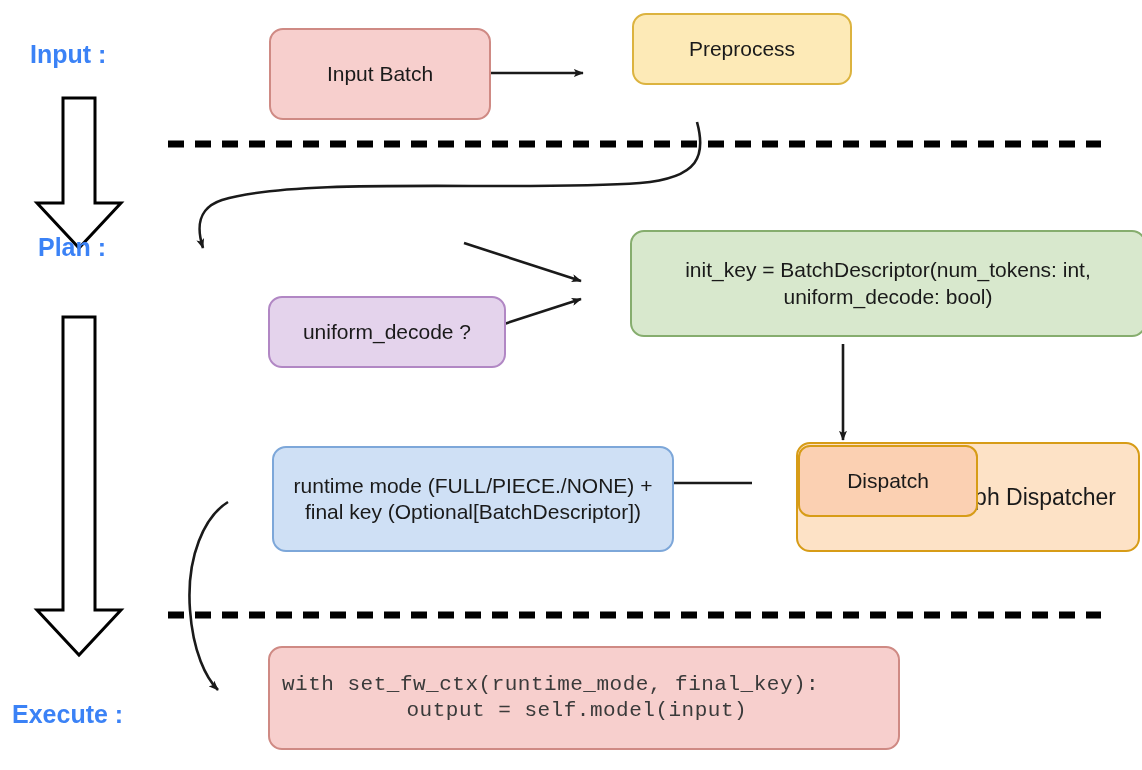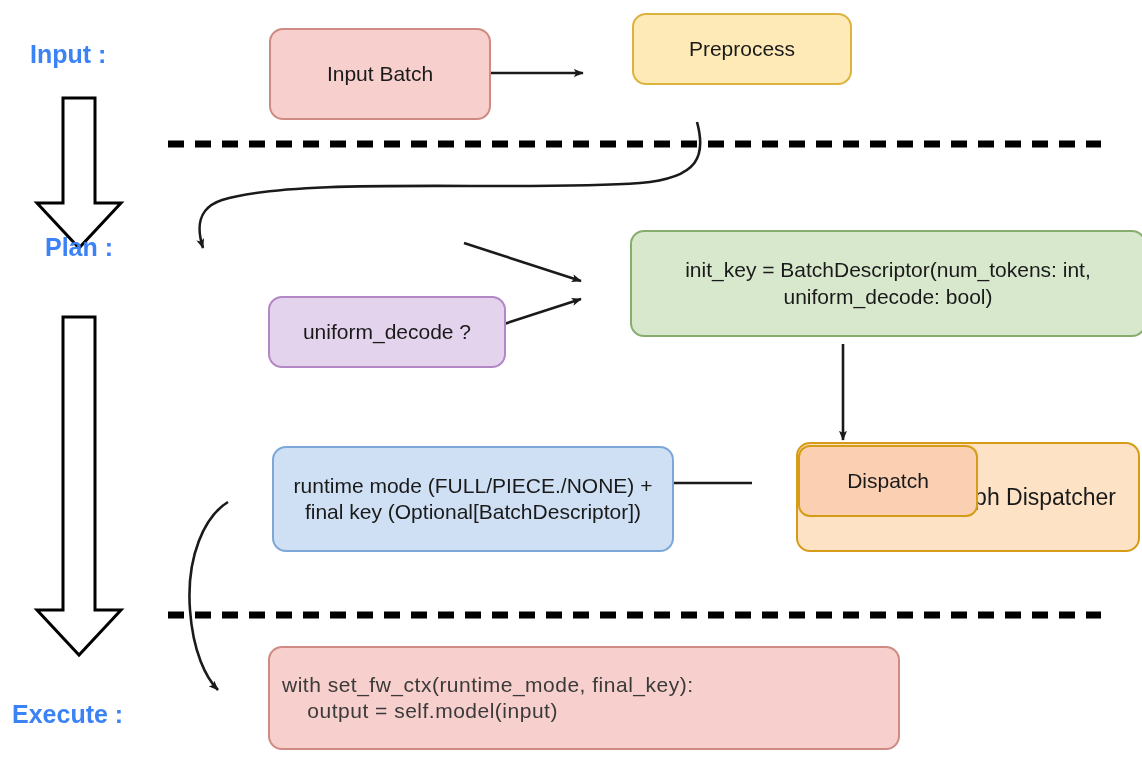--- a/index.html
+++ b/index.html
@@ -42,23 +42,23 @@
     border-width: 2px;
     border-radius: 14px;
     font-family: "Liberation Sans", sans-serif;
     font-size: 21px;
     color: #1a1a1a;
     line-height: 1.25;
     padding: 2px 8px;
     margin-left: 44px;
   }
   .node.mono {
-    font-family: Liberation Sans, sans-serif;
+    font-family: Liberation Mono, monospace;
     font-size: 21px;
-    text-align: left;
+    text-align: center;
     justify-content: flex-start;
     white-space: pre;
     color: #3a3a3a;
     letter-spacing: 0.5px;
   }
   .node-input-batch {
     left: 225px; top: 28px; width: 222px; height: 92px;
     background: #f7cfcd; border-color: #cf8a84;
   }
   .node-preprocess {
@@ -94,21 +94,21 @@
     left: 228px; top: 446px; width: 402px; height: 106px;
     background: #cfe0f5; border-color: #7da7d9;
     font-size: 21px;
   }
   .node-exec-code {
     left: 224px; top: 646px; width: 632px; height: 104px;
     background: #f7cfcd; border-color: #cf8a84;
     padding-left: 12px;
   }
   .label-input   { left: 30px;  top: 40px; }
-  .label-plan    { left: 45px;  top: 233px; }
+  .label-plan    { left: 38px;  top: 233px; }
   .label-execute { left: 12px;  top: 700px; }
 </style>
 </head>
 <body>
 
 <div id="canvas">
 
   <svg id="svg-layer" viewBox="0 0 1142 770" xmlns="http://www.w3.org/2000/svg">
     <defs>
       <marker id="arrowhead" markerWidth="10" markerHeight="8" refX="9.2" refY="4" orient="auto" markerUnits="userSpaceOnUse">

